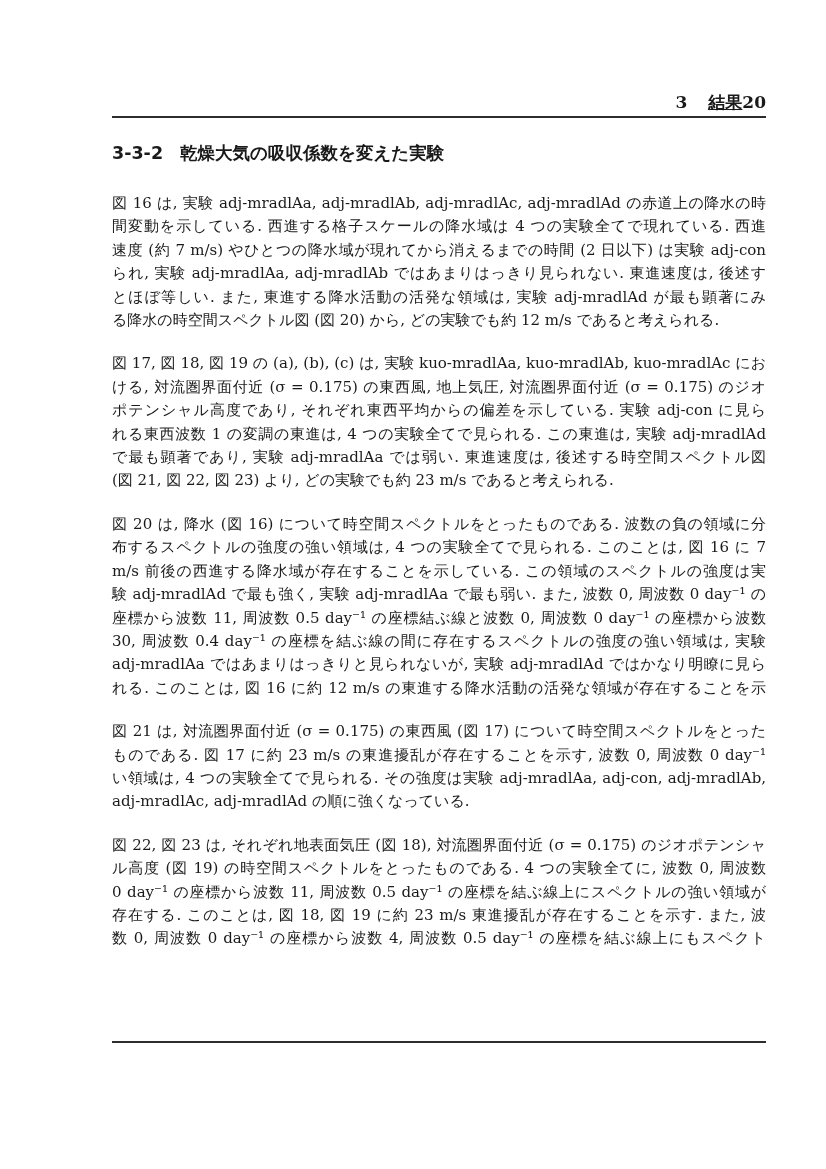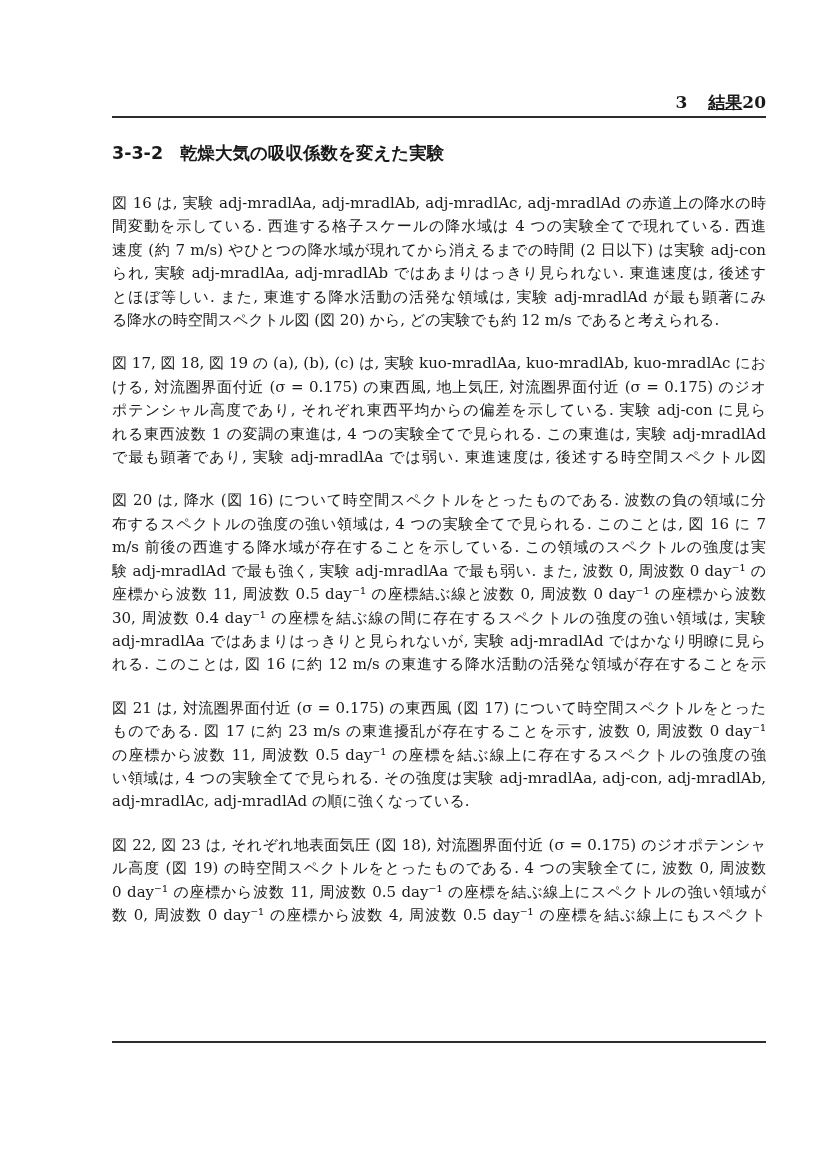--- a/index.html
+++ b/index.html
@@ -72,45 +72,46 @@
       <div class="line">とほぼ等しい. また, 東進する降水活動の活発な領域は, 実験 adj-mradlAd が最も顕著にみ</div>
       <div class="line para-end">る降水の時空間スペクトル図 (図 20) から, どの実験でも約 12 m/s であると考えられる.</div>
     </div>
 
     <div class="paragraph">
       <div class="line">図 17, 図 18, 図 19 の (a), (b), (c) は, 実験 kuo-mradlAa, kuo-mradlAb, kuo-mradlAc にお</div>
       <div class="line">ける, 対流圏界面付近 (σ = 0.175) の東西風, 地上気圧, 対流圏界面付近 (σ = 0.175) のジオ</div>
       <div class="line">ポテンシャル高度であり, それぞれ東西平均からの偏差を示している. 実験 adj-con に見ら</div>
       <div class="line">れる東西波数 1 の変調の東進は, 4 つの実験全てで見られる. この東進は, 実験 adj-mradlAd</div>
       <div class="line">で最も顕著であり, 実験 adj-mradlAa では弱い. 東進速度は, 後述する時空間スペクトル図</div>
+      <div class="line para-end">(図 21, 図 22, 図 23) より, どの実験でも約 23 m/s であると考えられる.</div>
     </div>
 
     <div class="paragraph">
       <div class="line">図 20 は, 降水 (図 16) について時空間スペクトルをとったものである. 波数の負の領域に分</div>
       <div class="line">布するスペクトルの強度の強い領域は, 4 つの実験全てで見られる. このことは, 図 16 に 7</div>
       <div class="line">m/s 前後の西進する降水域が存在することを示している. この領域のスペクトルの強度は実</div>
       <div class="line">験 adj-mradlAd で最も強く, 実験 adj-mradlAa で最も弱い. また, 波数 0, 周波数 0 day⁻¹ の</div>
       <div class="line">座標から波数 11, 周波数 0.5 day⁻¹ の座標結ぶ線と波数 0, 周波数 0 day⁻¹ の座標から波数</div>
       <div class="line">30, 周波数 0.4 day⁻¹ の座標を結ぶ線の間に存在するスペクトルの強度の強い領域は, 実験</div>
       <div class="line">adj-mradlAa ではあまりはっきりと見られないが, 実験 adj-mradlAd ではかなり明瞭に見ら</div>
       <div class="line">れる. このことは, 図 16 に約 12 m/s の東進する降水活動の活発な領域が存在することを示</div>
     </div>
 
     <div class="paragraph">
       <div class="line">図 21 は, 対流圏界面付近 (σ = 0.175) の東西風 (図 17) について時空間スペクトルをとった</div>
       <div class="line">ものである. 図 17 に約 23 m/s の東進擾乱が存在することを示す, 波数 0, 周波数 0 day⁻¹</div>
-      <div class="line">の座標から波数 11, 周波数 0.5 day⁻¹ の座標を結ぶ線上に存在するスペクトルの強度の強</div>
       <div class="line">い領域は, 4 つの実験全てで見られる. その強度は実験 adj-mradlAa, adj-con, adj-mradlAb,</div>
       <div class="line para-end">adj-mradlAc, adj-mradlAd の順に強くなっている.</div>
     </div>
 
     <div class="paragraph">
       <div class="line">図 22, 図 23 は, それぞれ地表面気圧 (図 18), 対流圏界面付近 (σ = 0.175) のジオポテンシャ</div>
       <div class="line">ル高度 (図 19) の時空間スペクトルをとったものである. 4 つの実験全てに, 波数 0, 周波数</div>
       <div class="line">0 day⁻¹ の座標から波数 11, 周波数 0.5 day⁻¹ の座標を結ぶ線上にスペクトルの強い領域が</div>
+      <div class="line">存在する. このことは, 図 18, 図 19 に約 23 m/s 東進擾乱が存在することを示す. また, 波</div>
       <div class="line">数 0, 周波数 0 day⁻¹ の座標から波数 4, 周波数 0.5 day⁻¹ の座標を結ぶ線上にもスペクト</div>
 
     </div>
 
   </div>
 
   <div class="rule rule-bottom"></div>
 
 </div>
 

